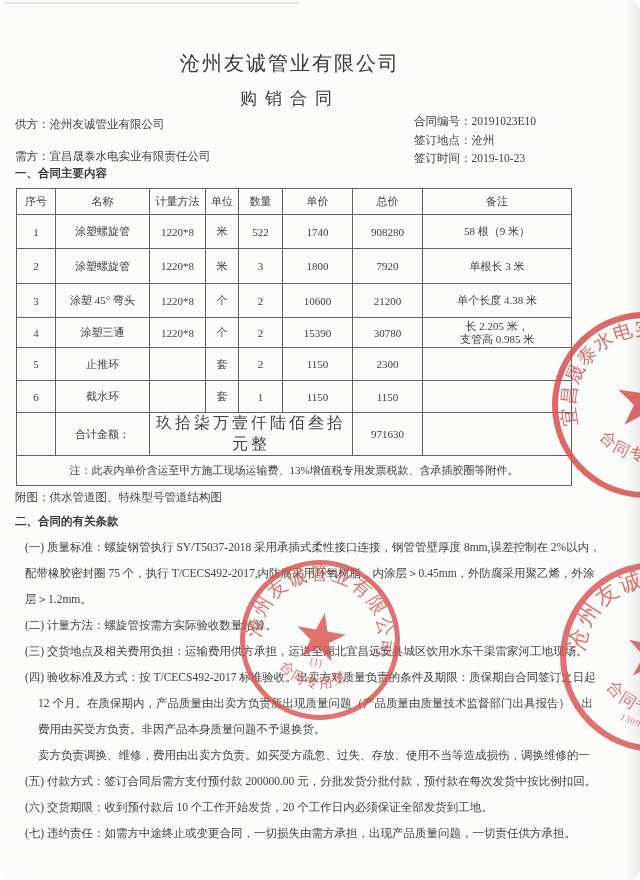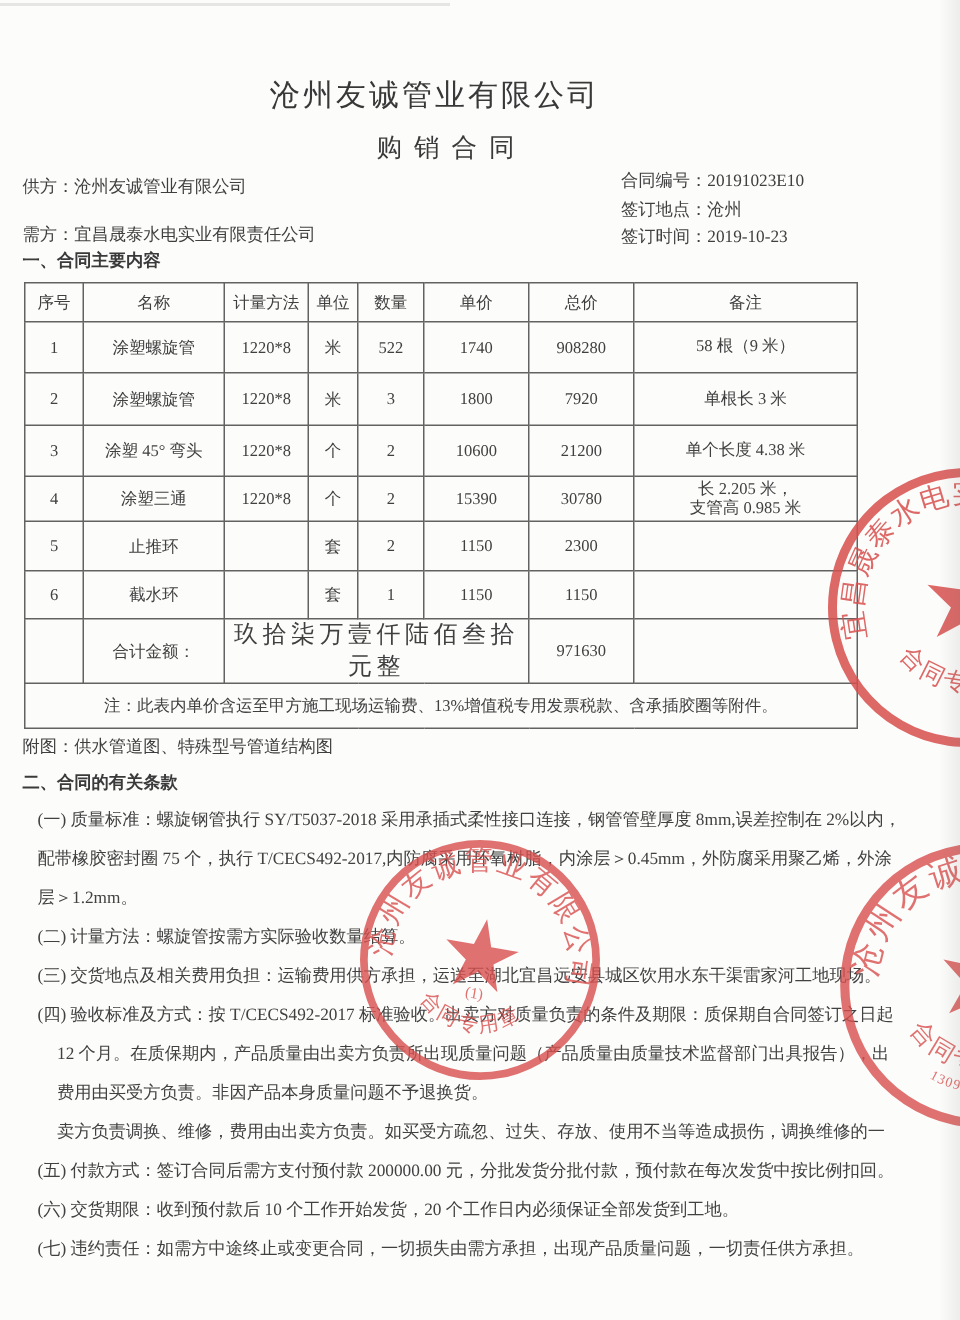--- a/index.html
+++ b/index.html
@@ -1,26 +1,26 @@
 <!DOCTYPE html>
 <html style="--seal-red: #d8504e; --ink: #3f3f3f;"><head>
 <meta charset="utf-8">
 <style>
   html,body{margin:0;padding:0;}
   body{width:640px;height:880px;overflow:hidden;
        font-family:"Liberation Serif","DejaVu Serif",serif;}
   .page{position:relative;width:640px;height:880px;background:#fcfcfb;overflow:hidden;
-        color:var(--ink,#3f3f3f);}
+        color:var(--ink,#3f3f3f);border-radius:11px;}
   .abs{position:absolute;}
   .scan-edge{right:0;top:0;bottom:0;width:14px;
              background:linear-gradient(to right,rgba(0,0,0,0),rgba(100,100,100,0.10));}
   .scan-top{left:0;top:2px;width:300px;height:2px;background:rgba(160,160,160,0.25);}
   .title{left:0;top:50px;width:580px;text-align:center;font-size:20px;letter-spacing:2px;
          font-weight:500;color:#383838;}
-  .subtitle{left:11px;top:87px;width:580px;text-align:center;font-size:17px;letter-spacing:8px;
+  .subtitle{left:0;top:87px;width:580px;text-align:center;font-size:17px;letter-spacing:8px;
             font-weight:500;color:#3a3a3a;}
   .line{font-size:11.5px;white-space:nowrap;}
   .meta-block{left:414px;top:112px;line-height:18.5px;}
   .sec-title{font-size:11.5px;font-weight:600;color:#3a3a3a;white-space:nowrap;}
 
   table.goods{position:absolute;left:16px;top:188px;width:555px;border-collapse:collapse;
               table-layout:fixed;font-size:11px;color:#404040;}
   table.goods td,table.goods th{border:1px solid #626262;text-align:center;vertical-align:middle;
               padding:0 2px;font-weight:400;overflow:hidden;}
   tr.h-head{height:26px;} tr.h-r1{height:34px;} tr.h-r2{height:35px;} tr.h-r3{height:34px;}

